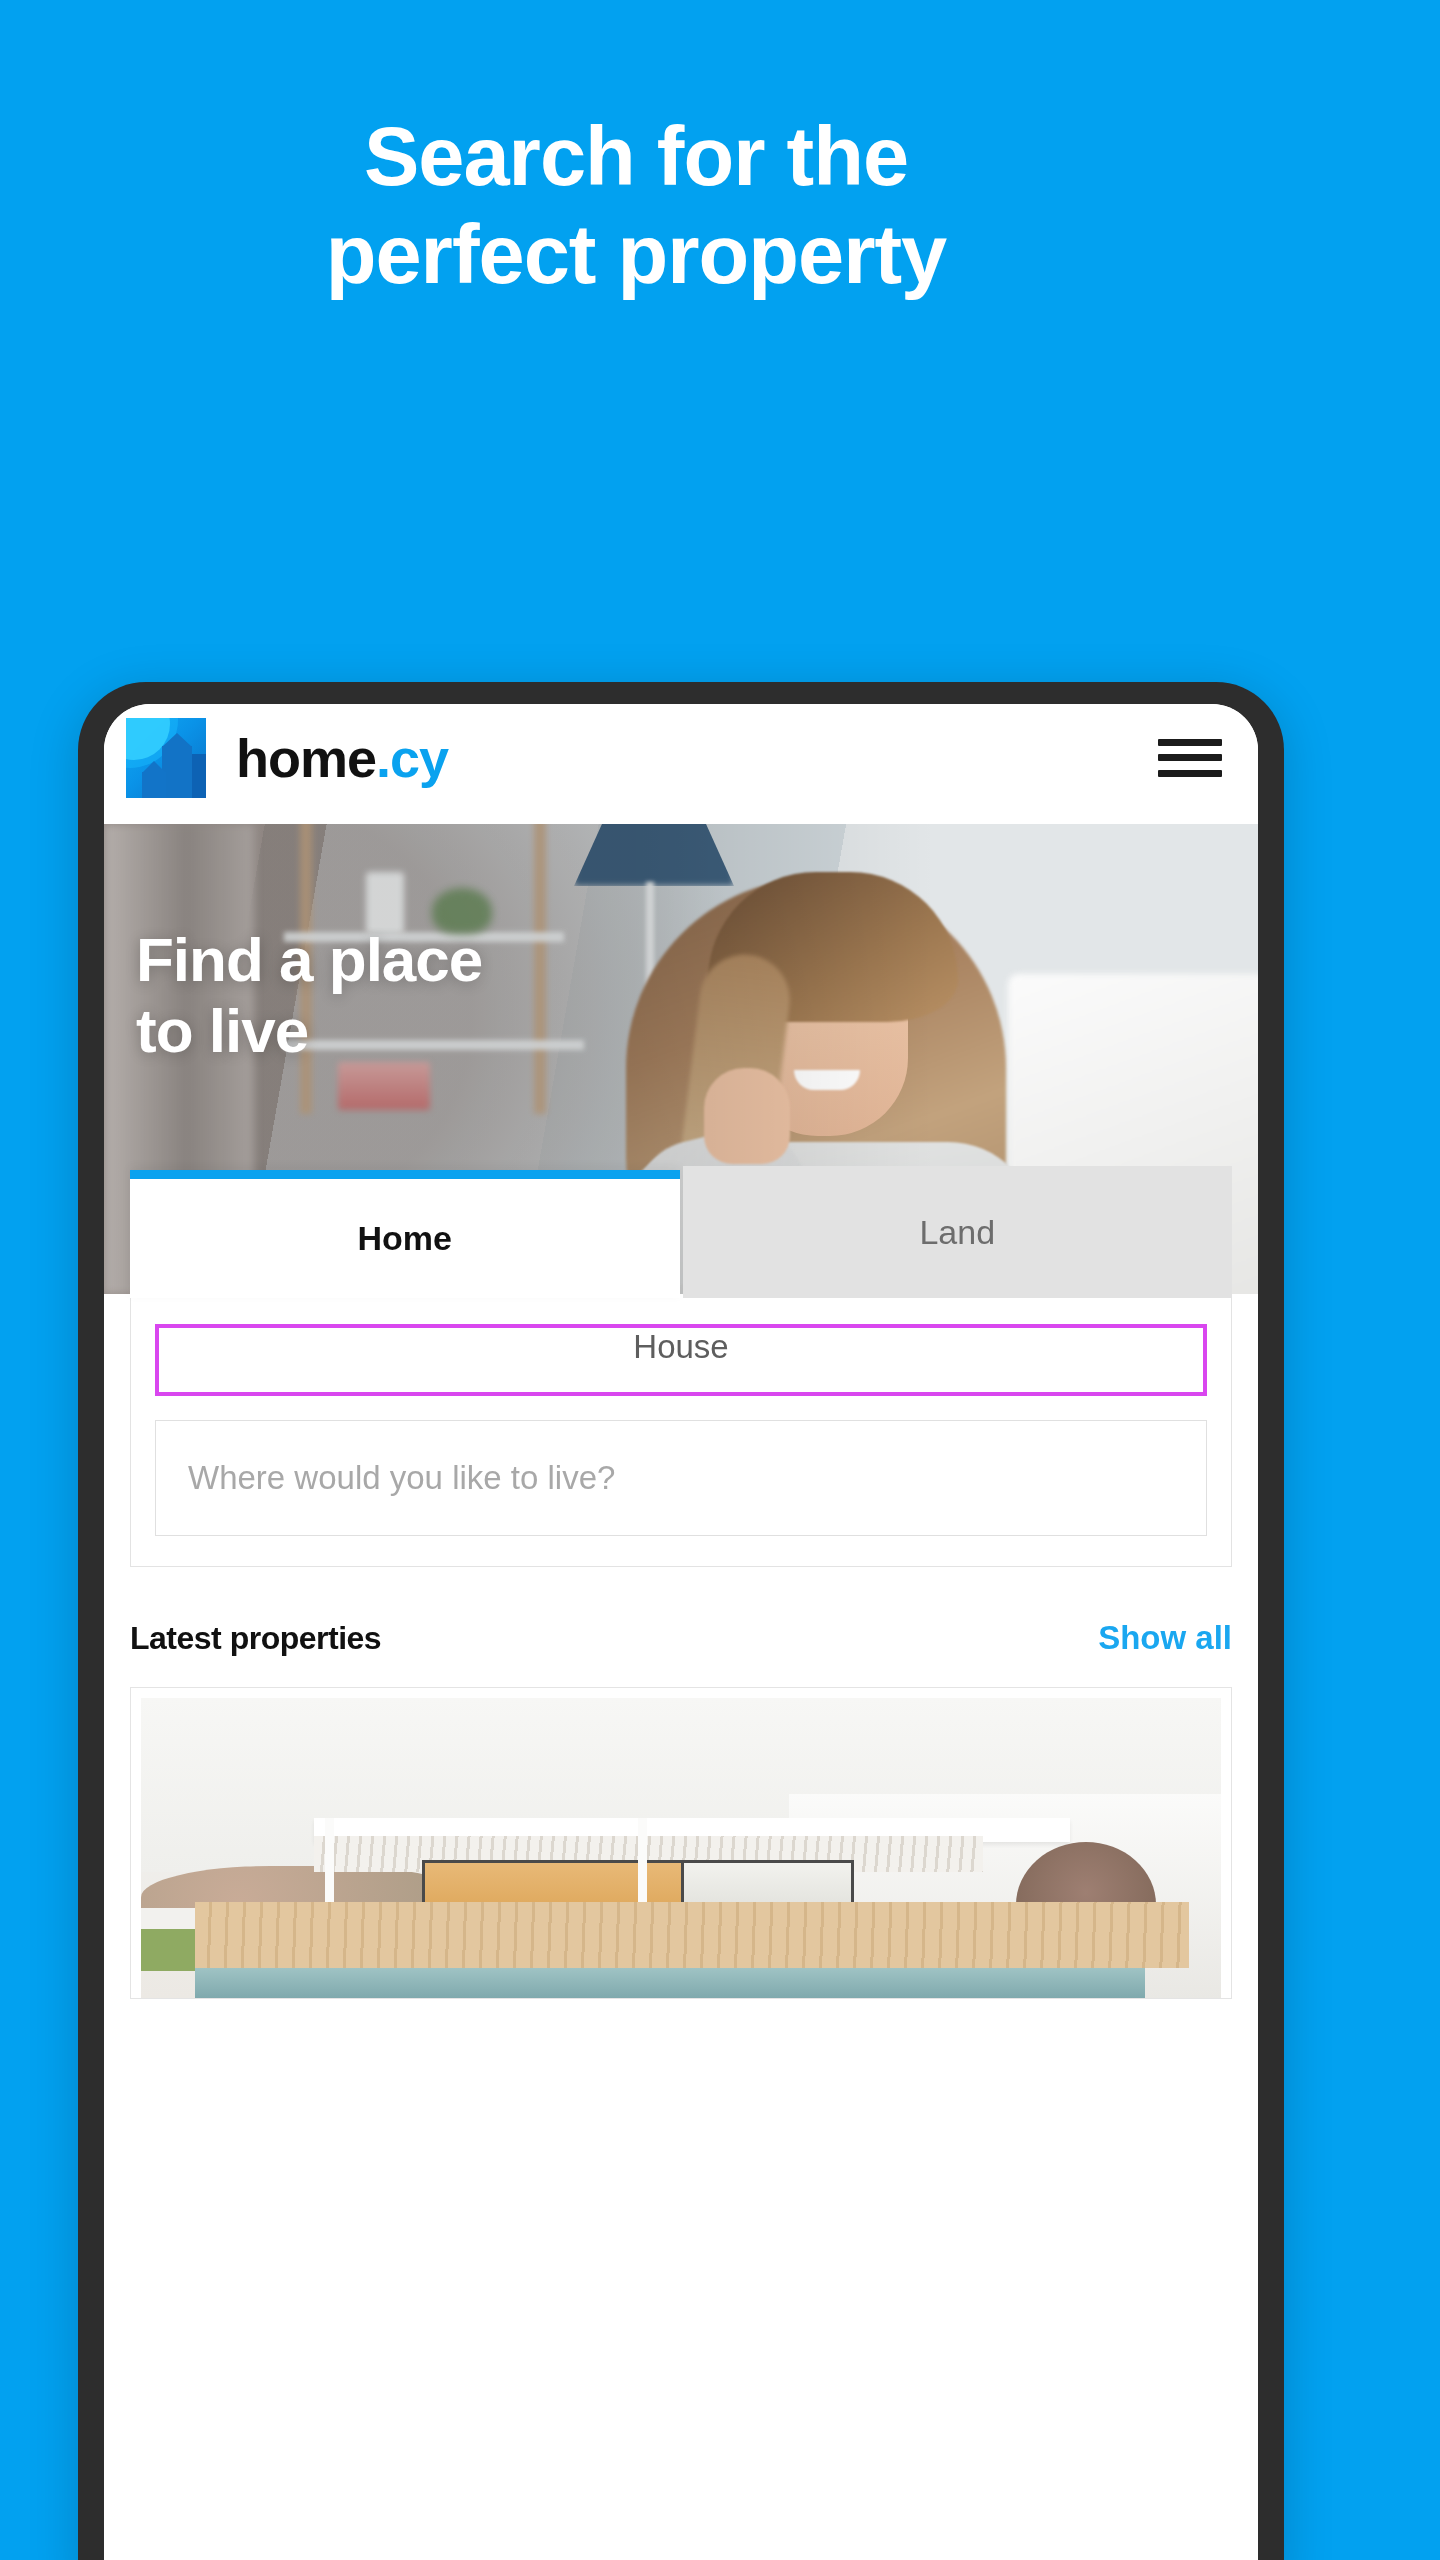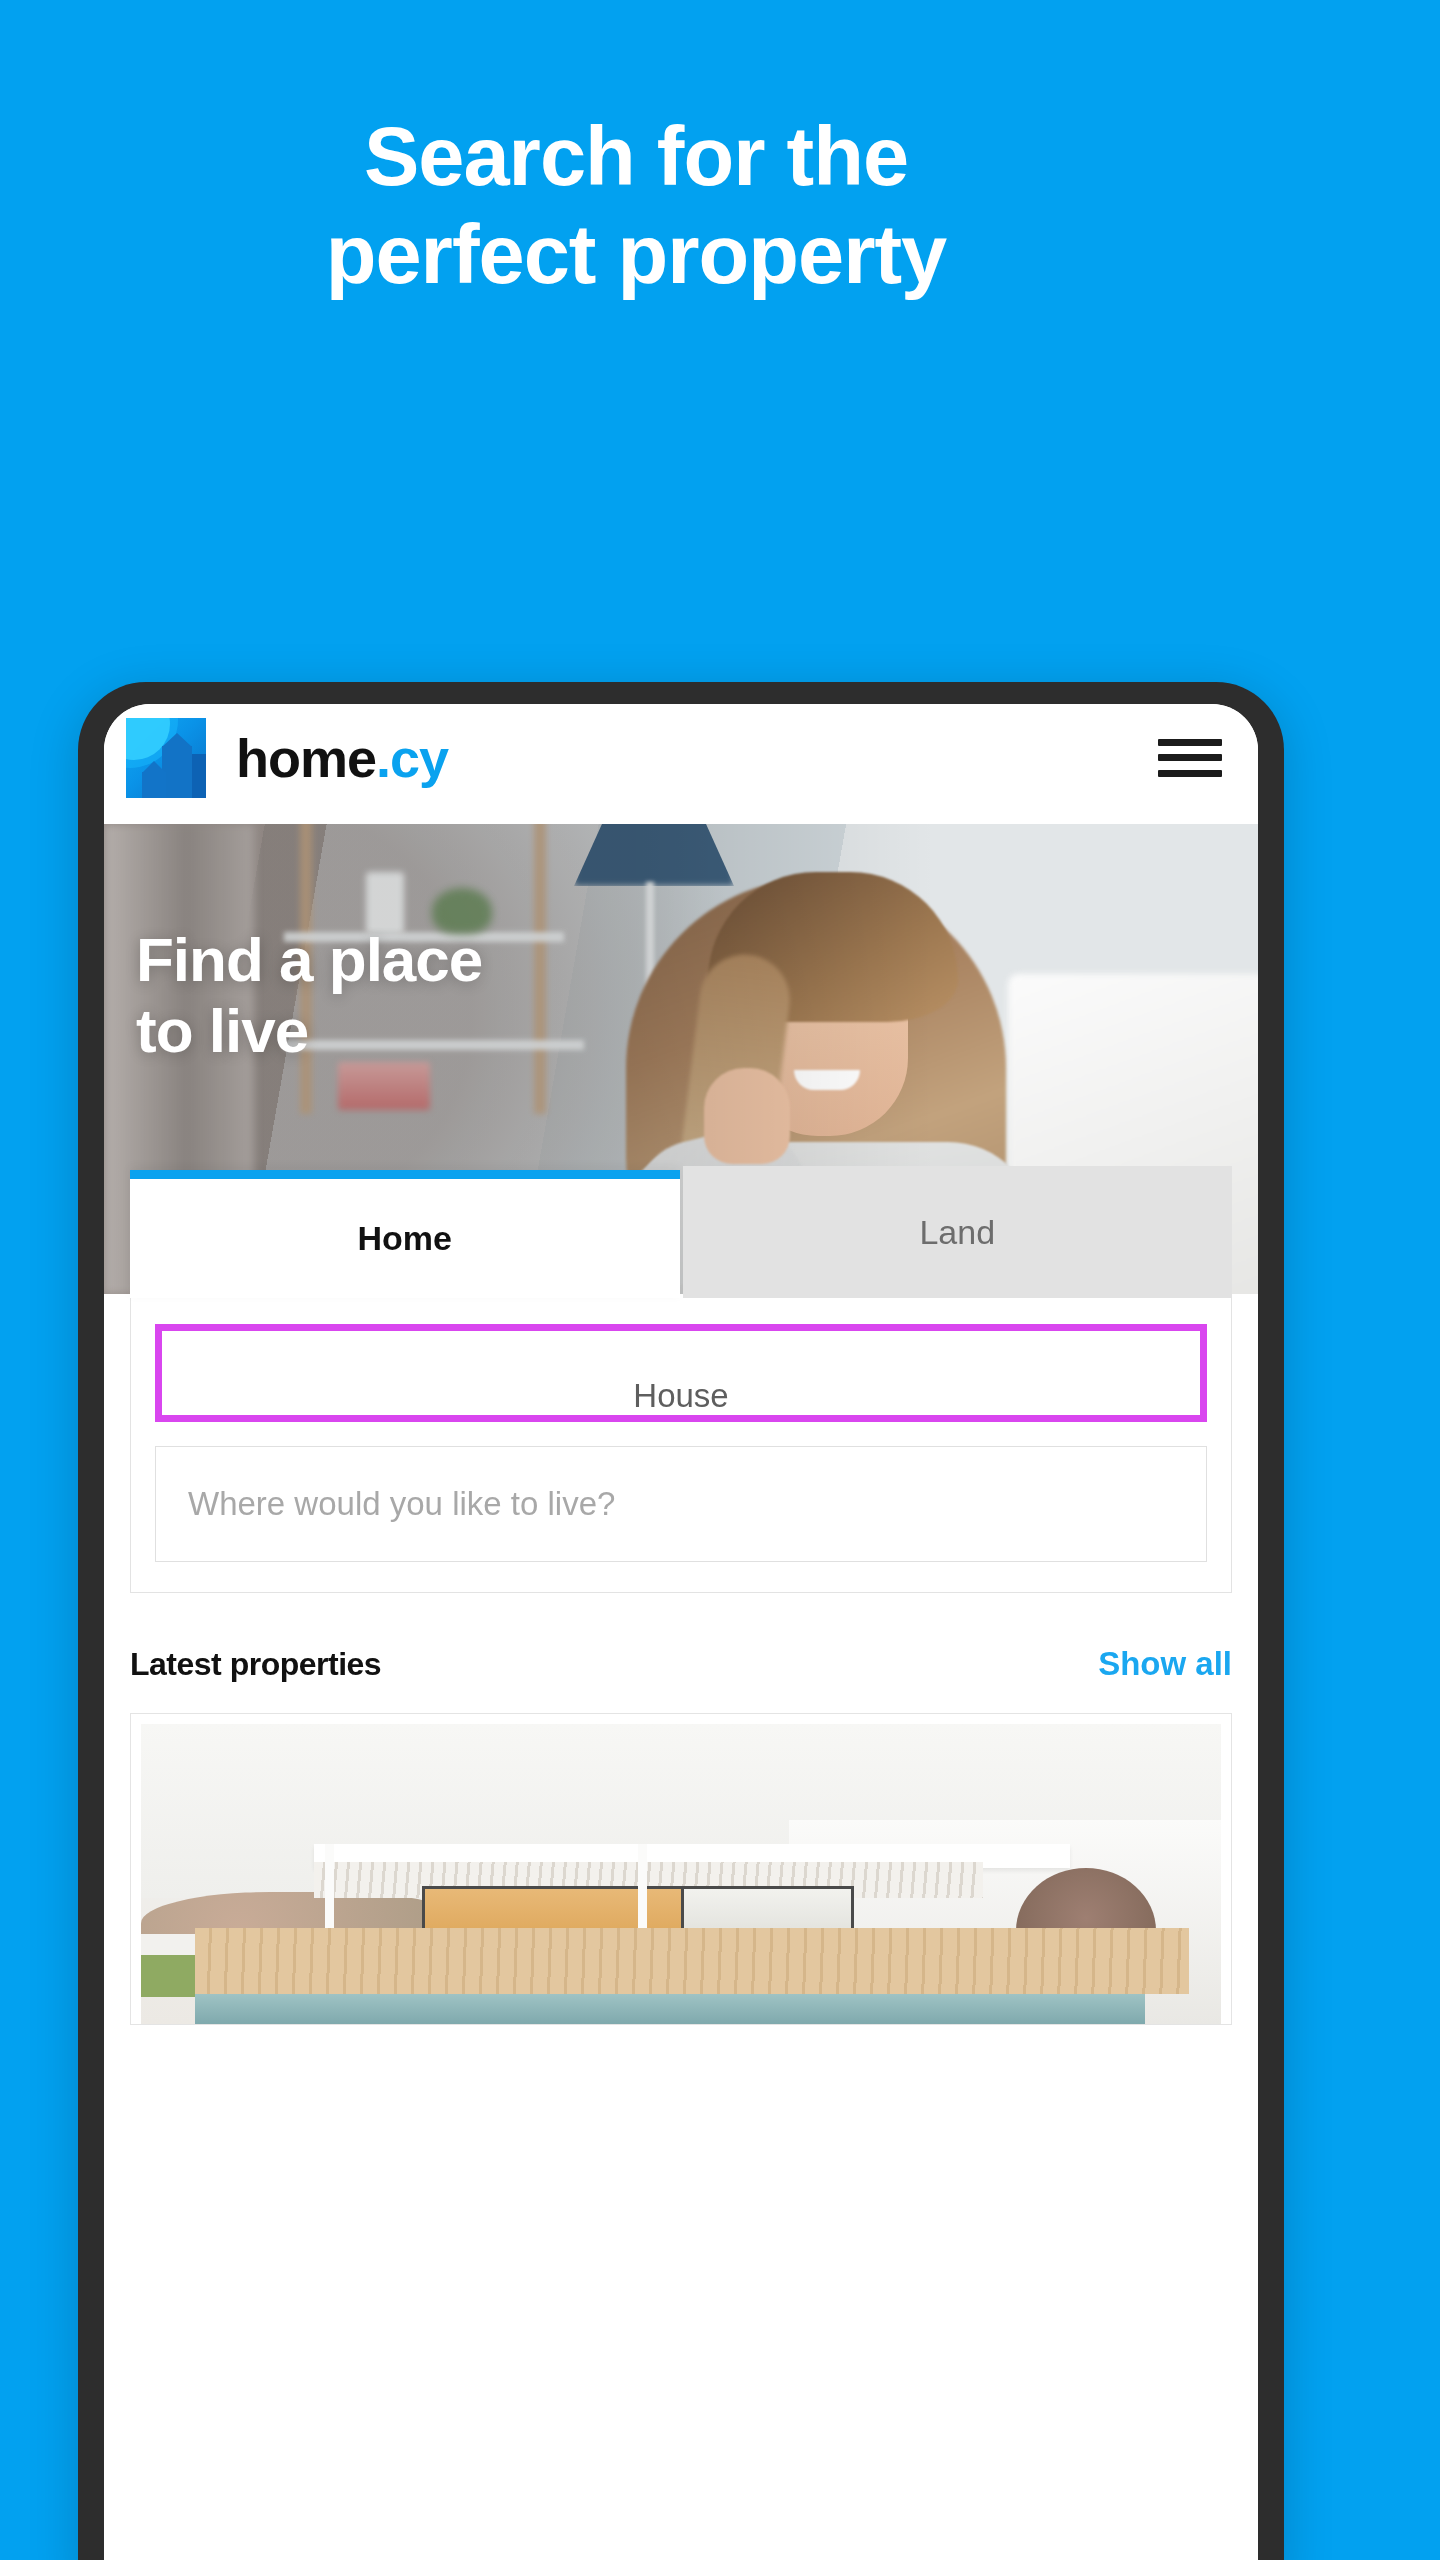--- a/index.html
+++ b/index.html
@@ -256,26 +256,26 @@
   .search-panel{
     background:#ffffff;
     border:1px solid #e3e3e3;
     border-top:none;
     padding:26px 24px 30px;
   }
   .row{ display:flex; gap:24px; }
   .row + .row{ margin-top:24px; }
   .type-btn{
     flex:1 1 0;
-    height:98px;
-    border:7px solid #d946ef;
+    height:72px;
+    border:4px solid #d946ef;
     background:#ffffff;
     color:#5e5e5e;
     font-size:33px;
-    display:flex; align-items:flex-end; justify-content:center;
+    display:flex; align-items:flex-start; justify-content:center;
   }
   .loc-input{
     flex:1 1 0;
     height:116px;
     border:1px solid #e0e0e0;
     background:#ffffff;
     color:#a8a8a8;
     font-size:33px;
     padding:0 32px;
     display:flex; align-items:center;

